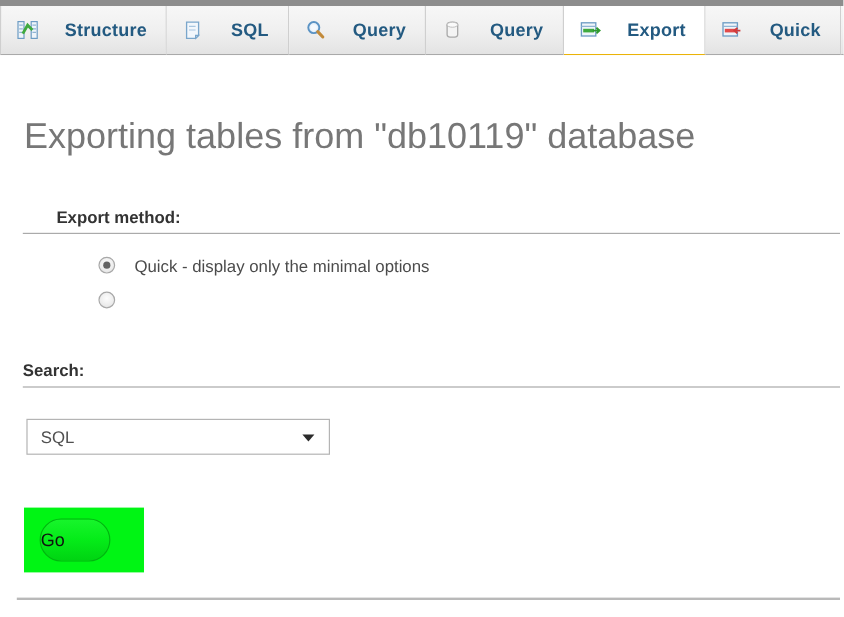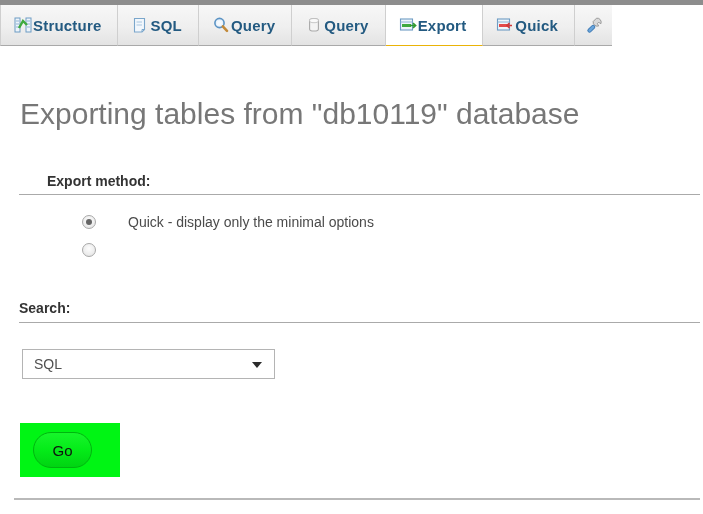--- a/index.html
+++ b/index.html
@@ -38,21 +38,21 @@
   #tabs {
     position: absolute;
     left: 0; top: 5px;
     height: 41px;
     display: flex;
     align-items: stretch;
   }
   .tab {
     display: flex;
     align-items: center;
-    gap: 1px;
+    gap: 22px;
     padding: 0 16px 0 13px;
     background: linear-gradient(to bottom, #f7f7f7 0%, #efefef 55%, #e3e3e3 100%);
     border-right: 1px solid #cfcfcf;
     border-bottom: 1px solid #a9a9a9;
     box-sizing: border-box;
     height: 41px;
     cursor: pointer;
     position: relative;
   }
   .tab:first-child {
@@ -120,22 +120,22 @@
     background: #aaaaaa;
   }
 
   #export-method-legend { top: 127px; padding-left: 28px; }
   #export-method-rule   { top: 148px; }
 
   .radio-row {
     position: absolute;
     left: 82px;
     display: flex;
-    align-items: center;
-    gap: 16px;
+    align-items: flex-start;
+    gap: 0;
     cursor: pointer;
   }
   #radio-row-quick  { top: 168px; }
   #radio-row-custom { top: 197px; }
 
   .radio {
     width: 14px;
     height: 14px;
     border-radius: 50%;
     background: radial-gradient(circle at 50% 38%, #fdfdfd 0%, #ececec 62%, #dcdcdc 100%);
@@ -207,21 +207,20 @@
     top: 386px;
     width: 59px;
     height: 36px;
     border-radius: 18px;
     background: linear-gradient(to bottom, #17f52b 0%, #05ec19 48%, #00d412 100%);
     border: 1px solid #00b50f;
     box-sizing: border-box;
     cursor: pointer;
     display: flex;
     align-items: center;
-    justify-content: center;
   }
   #go-button-label {
     font-family: "Liberation Sans", sans-serif;
     font-size: 15px;
     color: #101010;
     line-height: 1;
   }
 
   #bottom-rule {
     position: absolute;

